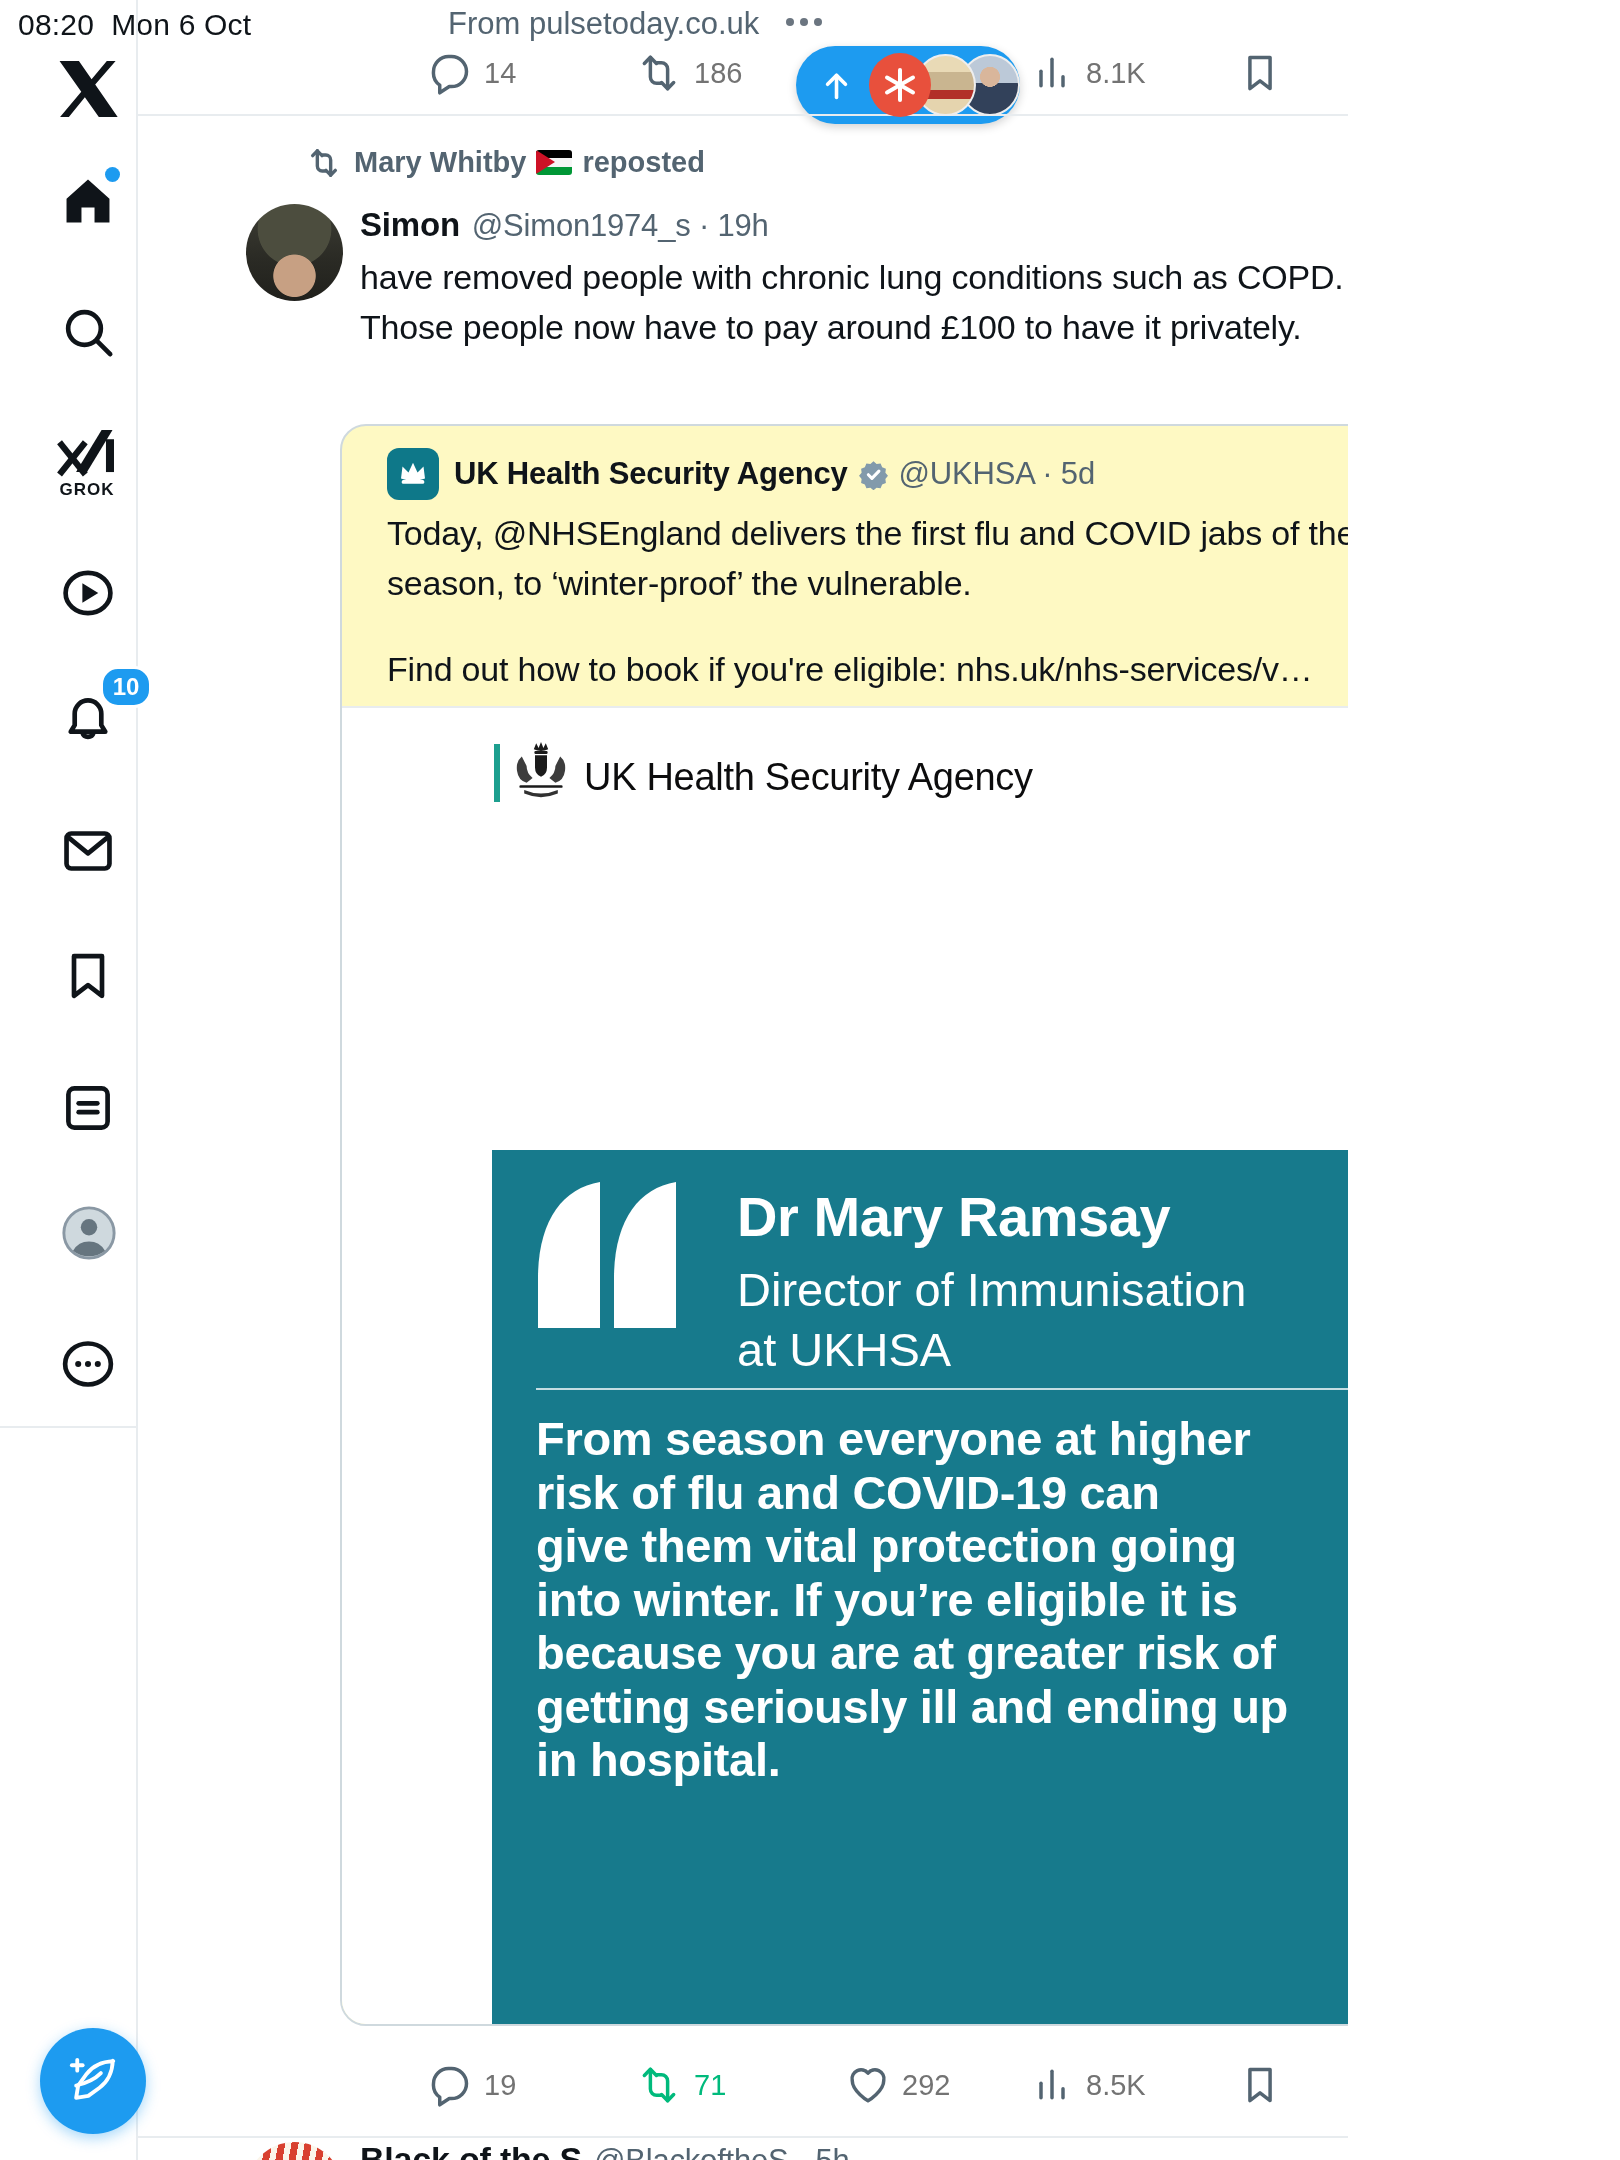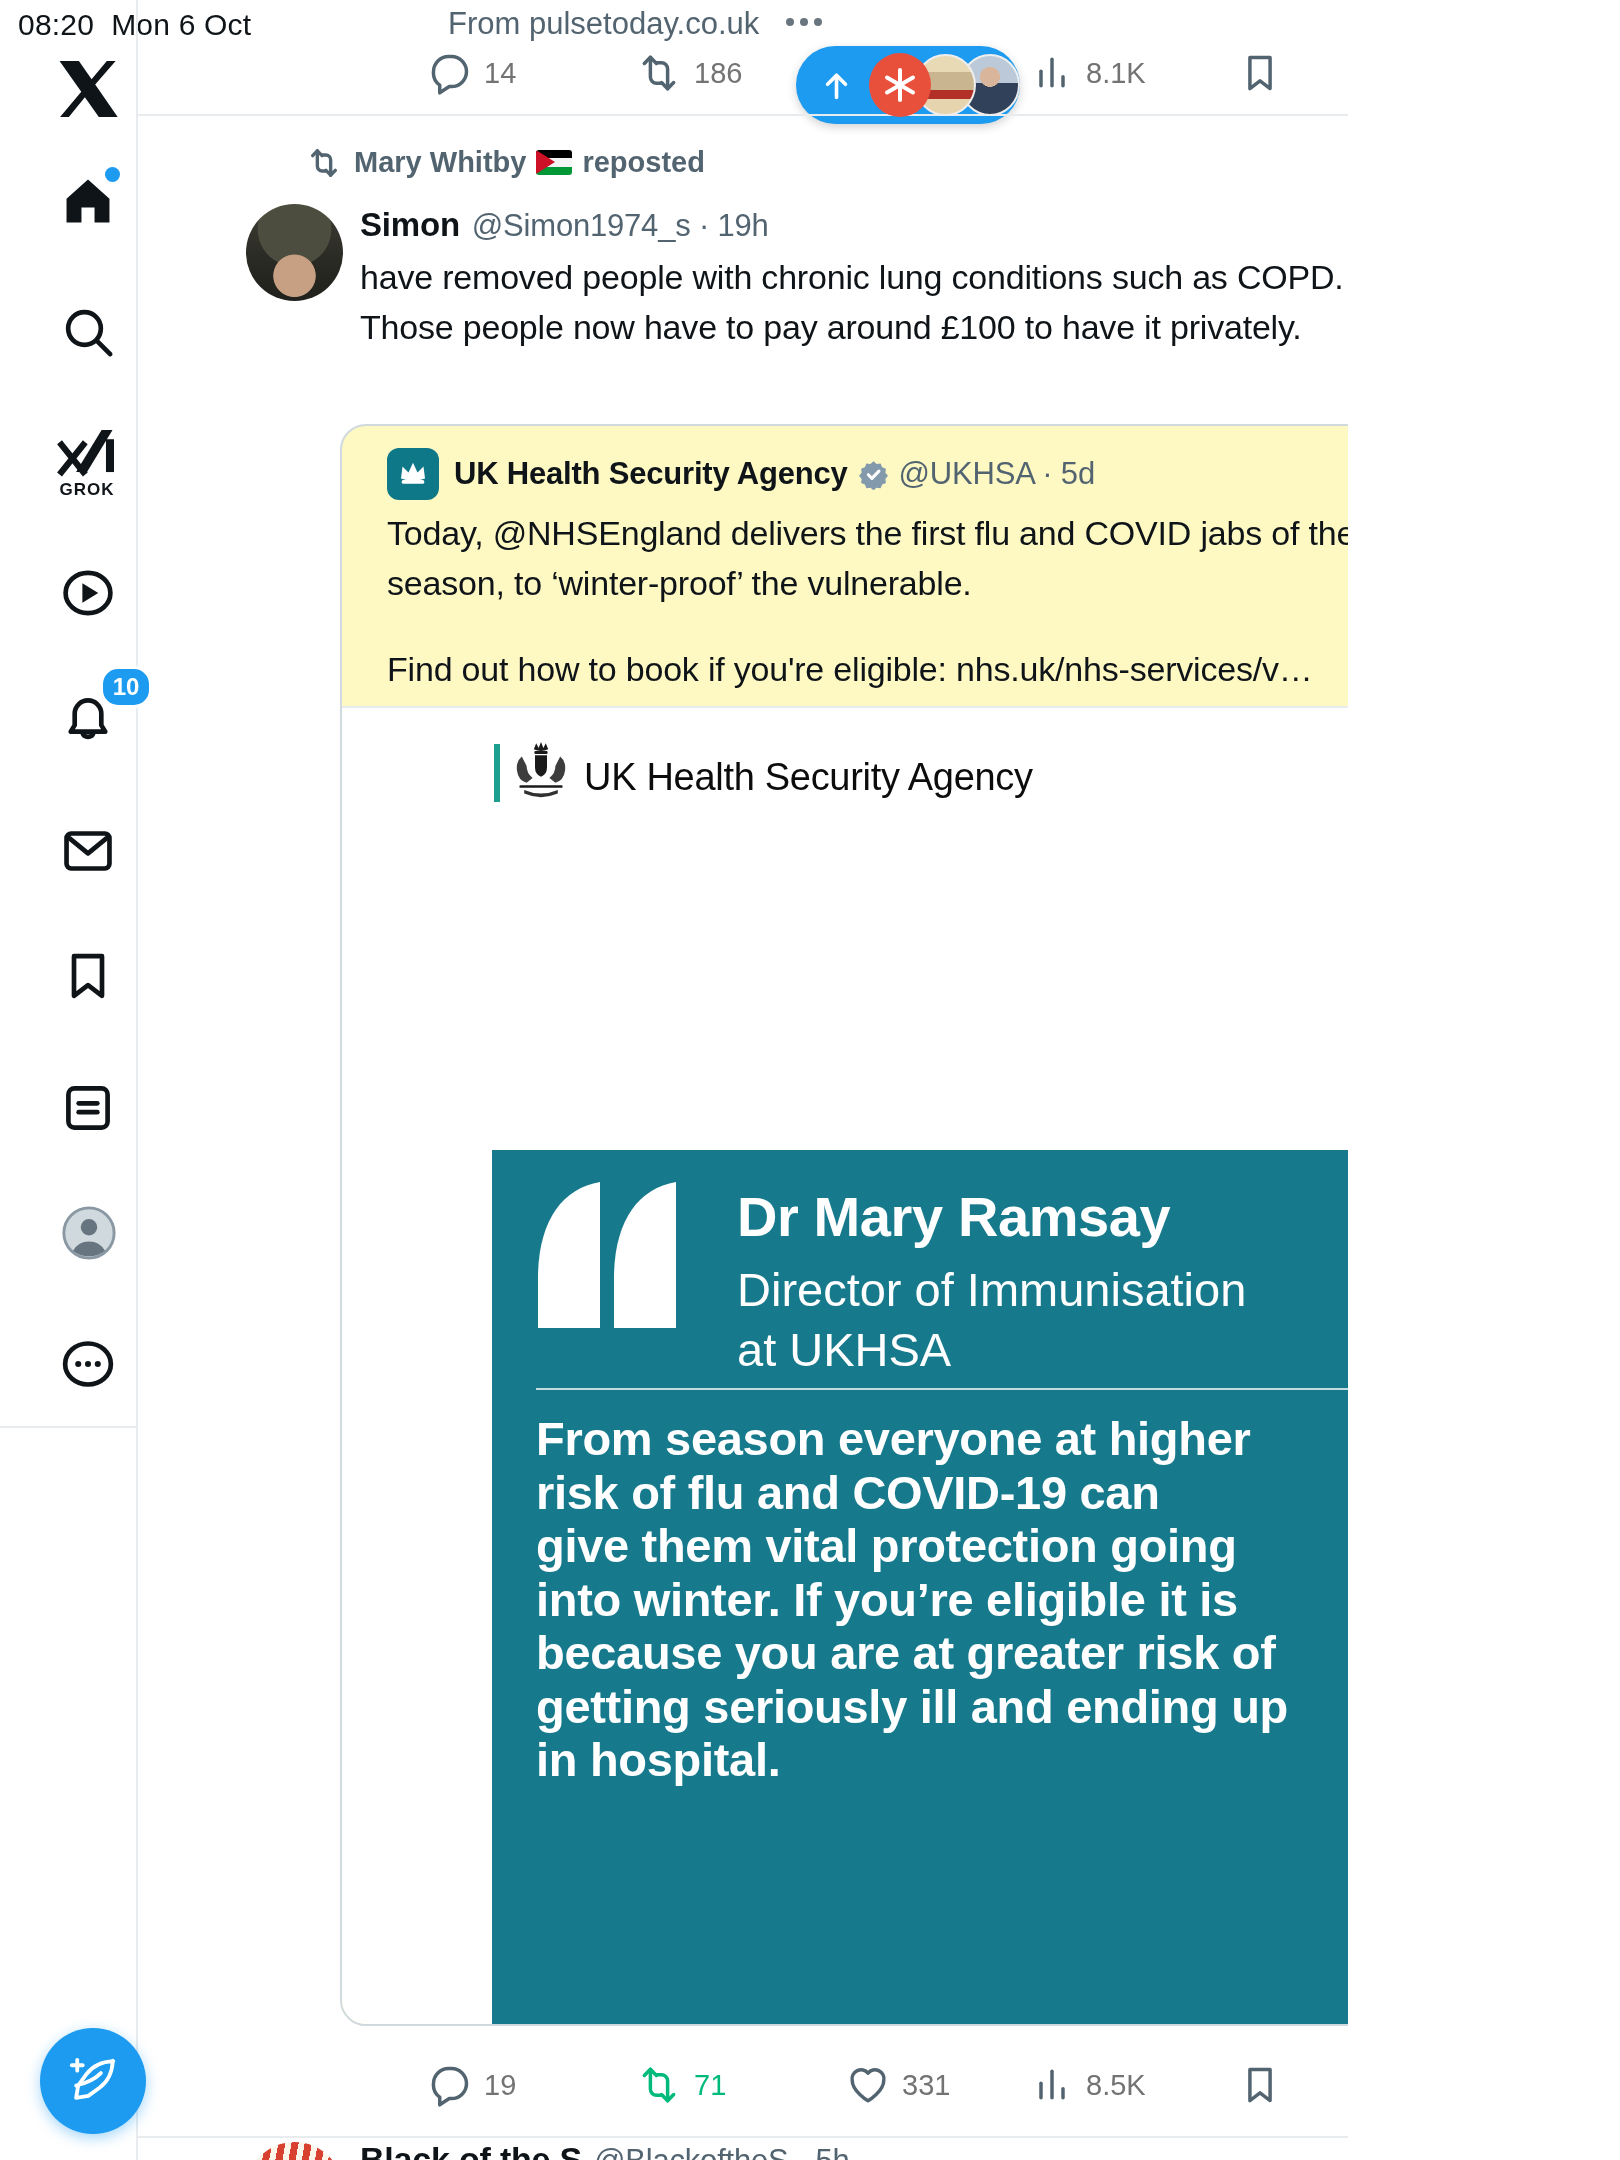--- a/index.html
+++ b/index.html
@@ -342,21 +342,21 @@
         <path d="M7.3 3.4v10.8a3.4 3.4 0 003.4 3.4h2.4"></path>
         <polyline points="20,17.2 16.7,20.6 13.4,17.2"></polyline>
         <path d="M16.7 20.6V9.8a3.4 3.4 0 00-3.4-3.4h-2.4"></path>
       </svg>
     <span class="count green">71</span>
   </div>
   <div class="agroup" style="left:846px;top:2062px;">
     <svg width="44" height="44" viewBox="0 0 24 24" class="ic">
         <path d="M12 20.6S3.4 15.4 3.4 9.5A4.9 4.9 0 0112 5.5a4.9 4.9 0 018.6 4c0 5.9-8.6 11.1-8.6 11.1z"></path>
       </svg>
-    <span class="count">331</span>
+    <span class="count">292</span>
   </div>
   <div class="agroup" style="left:1030px;top:2062px;">
     <svg width="44" height="44" viewBox="0 0 24 24" class="ic">
         <line x1="6" y1="19" x2="6" y2="11"></line>
         <line x1="12" y1="19" x2="12" y2="4.5"></line>
         <line x1="18" y1="19" x2="18" y2="14"></line>
       </svg>
     <span class="count">8.5K</span>
   </div>
   <div class="agroup" style="left:1238px;top:2062px;">

